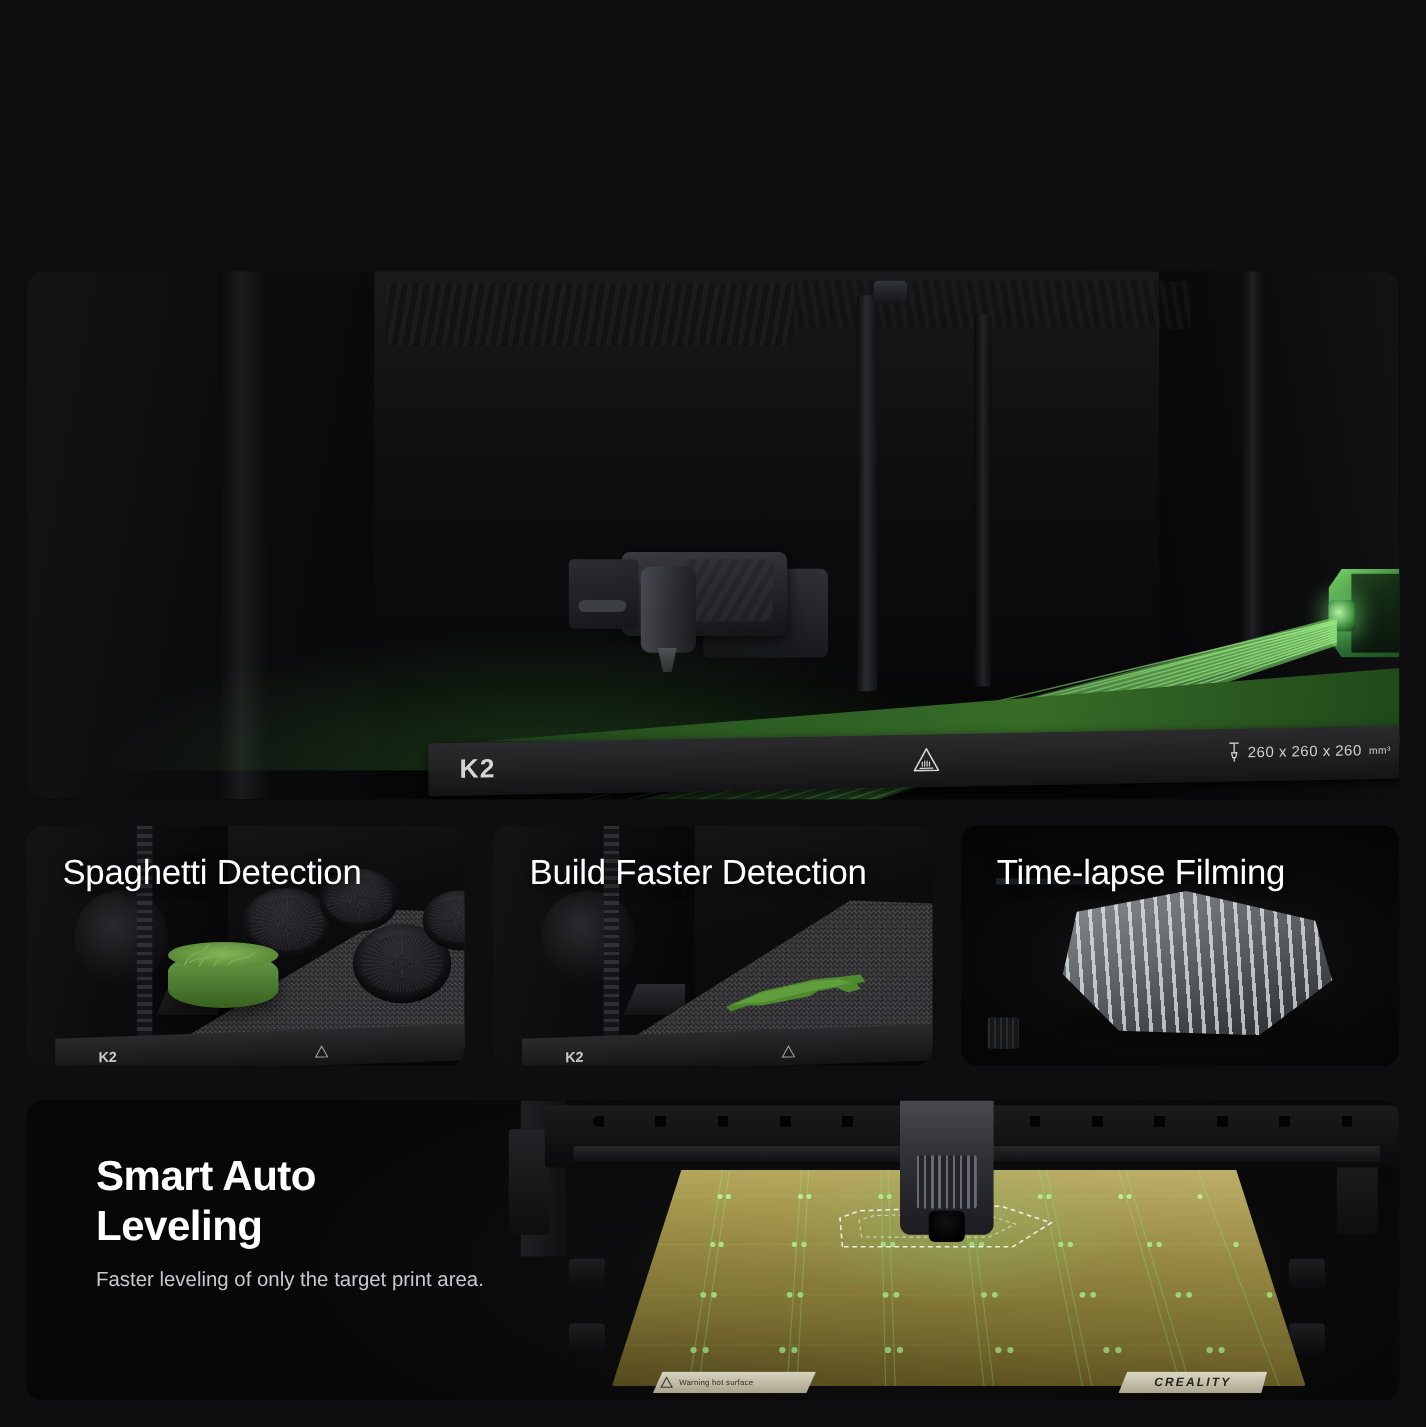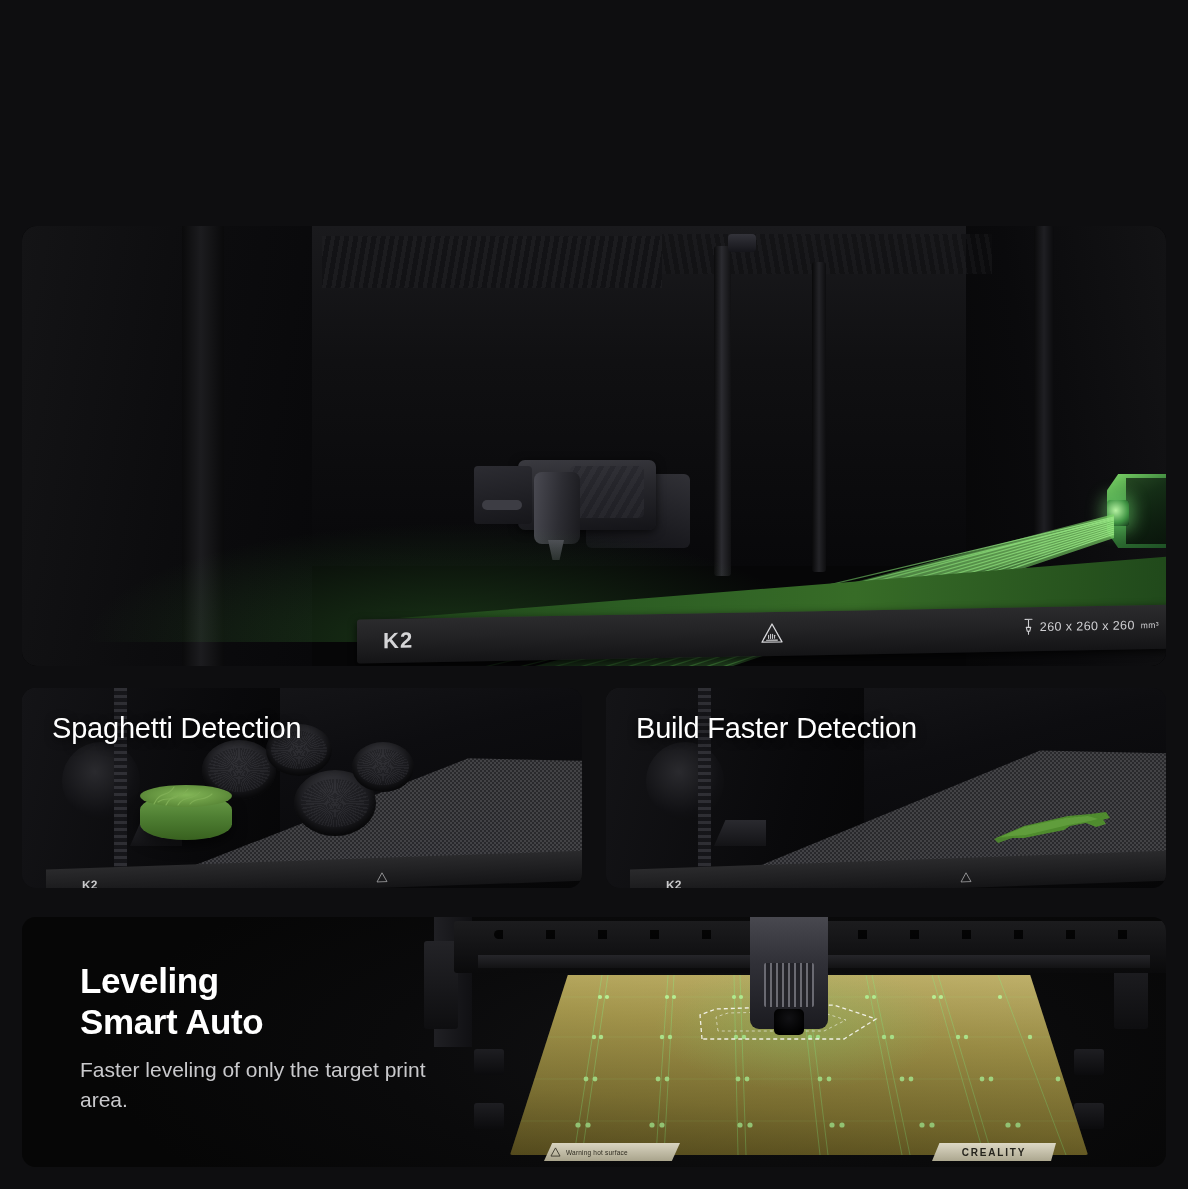--- a/index.html
+++ b/index.html
@@ -301,21 +301,21 @@
     position:absolute; inset:0;
     background:radial-gradient(ellipse 55% 90% at 62% 55%,#121214 0%,#0a0a0b 55%,#060606 100%);
   }
   .bt-title {
     position:absolute; left:58px; top:44px; z-index:9;
     color:#ffffff; font-size:35px; font-weight:bold; line-height:1.16;
     letter-spacing:-.4px;
   }
   .bt-sub {
     position:absolute; left:58px; top:138px; z-index:9; width:360px;
-    color:#c9c9cc; font-size:21px; line-height:1.42; font-weight:400;
+    color:#c9c9cc; font-size:17px; line-height:1.42; font-weight:400;
   }
   
   .gantry {
     position:absolute; left:432px; top:4px; width:720px; height:52px;
     background:linear-gradient(180deg,#1c1c1e 0%,#121214 55%,#0a0a0b 100%);
     border-radius:3px;
   }
   .gantry-holes {
     position:absolute; left:40px; top:9px; width:640px; height:9px;
     background:repeating-linear-gradient(90deg,
@@ -380,21 +380,21 @@
     background:linear-gradient(180deg,#d9d4c0,#a9a48c);
     clip-path:polygon(6% 0,100% 0,94% 100%,0 100%);
     display:flex; align-items:center; gap:5px; padding-left:22px;
     font-size:6.5px; color:#2d2a1f; letter-spacing:.2px;
   }
   .plate-tab-r {
     position:absolute; right:110px; bottom:6px; width:124px; height:18px;
     background:linear-gradient(180deg,#ddd8c5,#aca78f);
     clip-path:polygon(6% 0,100% 0,96% 100%,0 100%);
     display:flex; align-items:center; justify-content:center;
-    font-size:10px; font-weight:bold; color:#25241d; letter-spacing:1.8px;
+    font-size:10px; font-weight:bold; color:#25241d; letter-spacing:1.8px;font-style:italic;
   }
   .tab-warn-icon { position:absolute; left:6px; top:4px; width:11px; height:10px; }
   .clip {
     position:absolute; width:30px; height:26px;
     background:linear-gradient(180deg,#1e1e22,#0b0b0d);
     border-radius:3px;
   }
 </style>
 </head>
 <body>
@@ -562,29 +562,37 @@
             <svg width="12" height="11" viewBox="0 0 24 22" xmlns="http://www.w3.org/2000/svg">
               <path d="M12 2 L22 20 L2 20 Z" fill="none" stroke="#9a9a9d" stroke-width="1.8"></path>
             </svg>
           </div>
 
         </div>
       </div>
       <div class="card-label">Build Faster Detection</div>
     </div>
 
+    <div class="card">
+      <div class="tl-bg"></div>
+      <div class="tl-rail"></div>
+      <div class="tl-shadow"></div>
+      <div class="tl-obj"></div>
+      <div class="tl-chip"></div>
+      <div class="card-label">Time-lapse Filming</div>
+    </div>
 
   </div>
 
   <div class="bottom">
     <div class="bt-bg"></div>
 
     <div class="bt-title">
+      <div>Smart Auto</div>
       <div>Leveling</div>
-      <div>Smart Auto</div>
     </div>
     <div class="bt-sub">Faster leveling of only the target print area.</div>
 
     <div class="post-left"></div>
     <div class="mount-l"></div>
     <div class="mount-r"></div>
 
     <div class="gantry">
       <div class="gantry-holes"></div>
       <div class="gantry-lip"></div>

